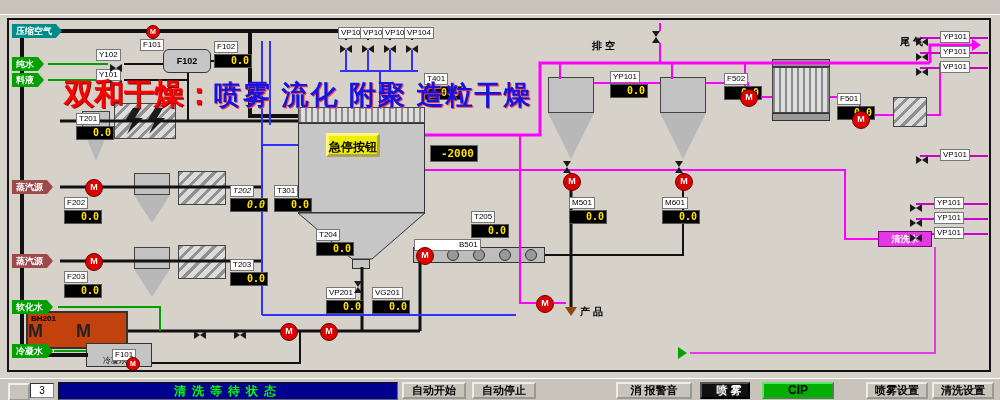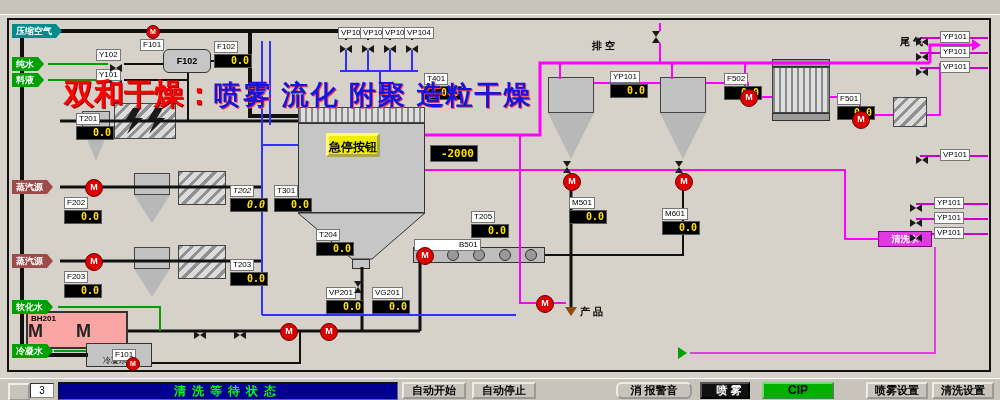--- a/index.html
+++ b/index.html
@@ -31,21 +31,21 @@
   
   .cyc-body{background:#c2c2c2;border:1px solid #444;}
   .cyc-cone{width:0;height:0;border-style:solid;border-color:#b8b8b8 transparent transparent transparent;}
   .hatch{background:repeating-linear-gradient(135deg,#909090 0 3px,#dcdcdc 3px 8px);border:1px solid #444;}
   .vhatch{background:repeating-linear-gradient(90deg,#8a8a8a 0 2px,#dedede 2px 6px);border:1px solid #444;}
   .ch-body{background:#c6c6c6;border:1px solid #333;}
   .estop{background:#f0ee00;border:3px outset #fff780;color:#000;font-weight:bold;font-size:12px;text-align:center;line-height:22px;cursor:pointer;z-index:4;}
   .level{position:absolute;background:#000;color:#ffe000;font-family:"DejaVu Sans Mono",monospace;font-size:11px;font-weight:bold;text-align:right;padding:1px 3px;border:1px solid #666;z-index:3;}
   .conv{background:#bdbdbd;border:1px solid #333;display:flex;align-items:center;justify-content:space-around;}
   .conv .dot{width:10px;height:10px;border-radius:50%;background:#999;border:1px solid #333;}
-  .boiler{background:#fca5a5;border:2px solid #333;}
+  .boiler{background:#c2410c;border:2px solid #333;}
   .boiler .blab{position:absolute;left:3px;top:1px;font-size:8px;font-weight:bold;}
   .boiler .coils{position:absolute;left:0;right:0;top:8px;text-align:left;font-size:18px;font-weight:bold;color:#222;letter-spacing:14px;}
   .tank{background:#c4c4c4;border:1px solid #333;font-size:8px;color:#000;display:flex;align-items:flex-end;justify-content:center;}
   .washbox{background:#e23ae2;border:1px solid #800080;color:#fff;font-size:9px;font-weight:bold;text-align:center;line-height:14px;z-index:3;}
   .arrow-down{position:absolute;width:0;height:0;border:6px solid transparent;border-top:9px solid #8a4a10;z-index:3;}
   .arrow-right{position:absolute;width:0;height:0;border:6px solid transparent;border-left:9px solid #ff00ff;z-index:3;}
   .arrow-right-green{position:absolute;width:0;height:0;border:6px solid transparent;border-left:9px solid #00a000;z-index:3;}
   
   .bottombar{position:absolute;left:0;top:378px;width:1000px;height:22px;background:#c8c4bc;border-top:1px solid #fff;z-index:7;}
   .nav-box{position:absolute;left:8px;top:4px;width:18px;height:14px;background:#c8c4bc;border:2px outset #eee;}
@@ -224,21 +224,21 @@
         <div class="gauge" style="left: 64px; top: 176px;"><span class="glabel">F202</span><div class="gval">0.0</div></div>
         <div class="gauge" style="left: 230px; top: 164px; font-style: italic;"><span class="glabel">T202</span><div class="gval">0.0</div></div>
         <div class="gauge" style="left: 64px; top: 250px;"><span class="glabel">F203</span><div class="gval">0.0</div></div>
         <div class="gauge" style="left: 230px; top: 238px;"><span class="glabel">T203</span><div class="gval">0.0</div></div>
         <div class="gauge" style="left: 274px; top: 164px;"><span class="glabel">T301</span><div class="gval">0.0</div></div>
         <div class="gauge" style="left: 316px; top: 208px;"><span class="glabel">T204</span><div class="gval">0.0</div></div>
         <div class="gauge" style="left: 444px; top: 190px; padding-left: 27px;"><span class="glabel">T205</span><div class="gval">0.0</div></div>
         <div class="gauge" style="left: 424px; top: 52px;"><span class="glabel">T401</span><div class="gval">0.0</div></div>
         <div class="gauge" style="left: 610px; top: 50px;"><span class="glabel">YP101</span><div class="gval">0.0</div></div>
         <div class="gauge" style="left: 549px; top: 176px; margin-left: 20px;"><span class="glabel">M501</span><div class="gval">0.0</div></div>
-        <div class="gauge" style="left: 662px; top: 187px;"><span class="glabel">M601</span><div class="gval">0.0</div></div>
+        <div class="gauge" style="left: 662px; top: 176px;"><span class="glabel">M601</span><div class="gval">0.0</div></div>
         <div class="gauge" style="left: 724px; top: 52px;"><span class="glabel">F502</span><div class="gval">0.0</div></div>
         <div class="gauge" style="left: 837px; top: 72px;"><span class="glabel">F501</span><div class="gval">0.0</div></div>
         <div class="gauge" style="left: 326px; top: 266px;"><span class="glabel">VP201</span><div class="gval">0.0</div></div>
         <div class="gauge" style="left: 372px; top: 266px;"><span class="glabel">VG201</span><div class="gval">0.0</div></div>
         <div class="pump" style="left: 85px; top: 164px; width: 16px; height: 16px; line-height: 15px; font-size: 9px;">M</div>
         <div class="pump" style="left: 85px; top: 238px; width: 16px; height: 16px; line-height: 15px; font-size: 9px;">M</div>
         <div class="pump" style="left: 563px; top: 158px; width: 16px; height: 16px; line-height: 15px; font-size: 9px;">M</div>
         <div class="pump" style="left: 675px; top: 158px; width: 16px; height: 16px; line-height: 15px; font-size: 9px;">M</div>
         <div class="pump" style="left: 740px; top: 74px; width: 16px; height: 16px; line-height: 15px; font-size: 9px;">M</div>
         <div class="pump" style="left: 852px; top: 96px; width: 16px; height: 16px; line-height: 15px; font-size: 9px;">M</div>
@@ -330,20 +330,20 @@
   <div class="watermark">
     <span class="wm1">双和干燥：</span><span class="wm2">喷雾 流化 附聚 造粒干燥</span>
   </div>
 
   <div class="bottombar">
     <div class="nav-box"></div>
     <div class="page-box">3</div>
     <div class="statusbar">清洗等待状态</div>
     <div class="btn" style="left:402px;width:64px;">自动开始</div>
     <div class="btn" style="left:472px;width:64px;">自动停止</div>
-    <div class="btn" style="left:616px;width:76px;border-radius:6px;">消 报警音</div>
+    <div class="btn" style="left:616px;width:76px;">消 报警音</div>
     <div class="btn btn-dark" style="left:700px;width:50px;">喷 雾</div>
     <div class="btn btn-green" style="left:762px;width:72px;">CIP</div>
     <div class="btn" style="left:866px;width:62px;">喷雾设置</div>
     <div class="btn" style="left:932px;width:62px;">清洗设置</div>
   </div>
 
 </div>
 
 </body></html>

